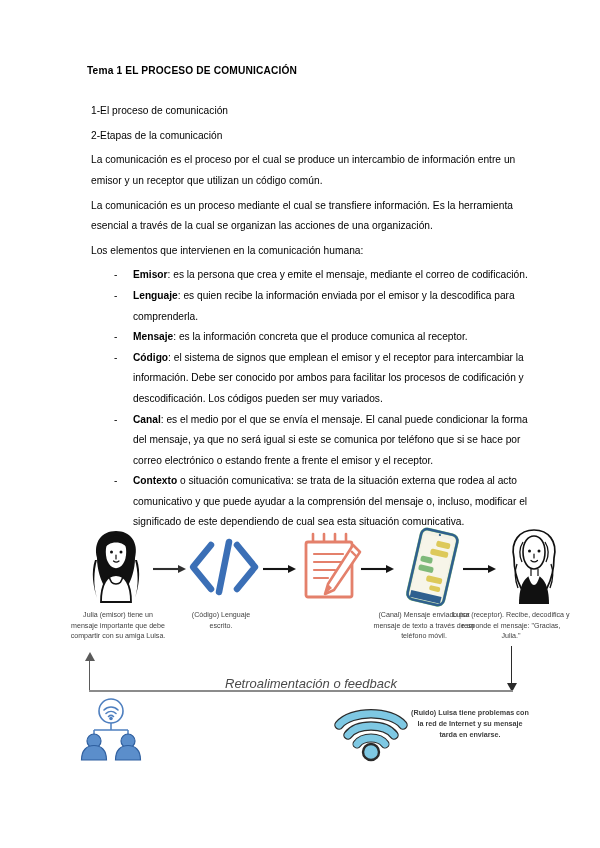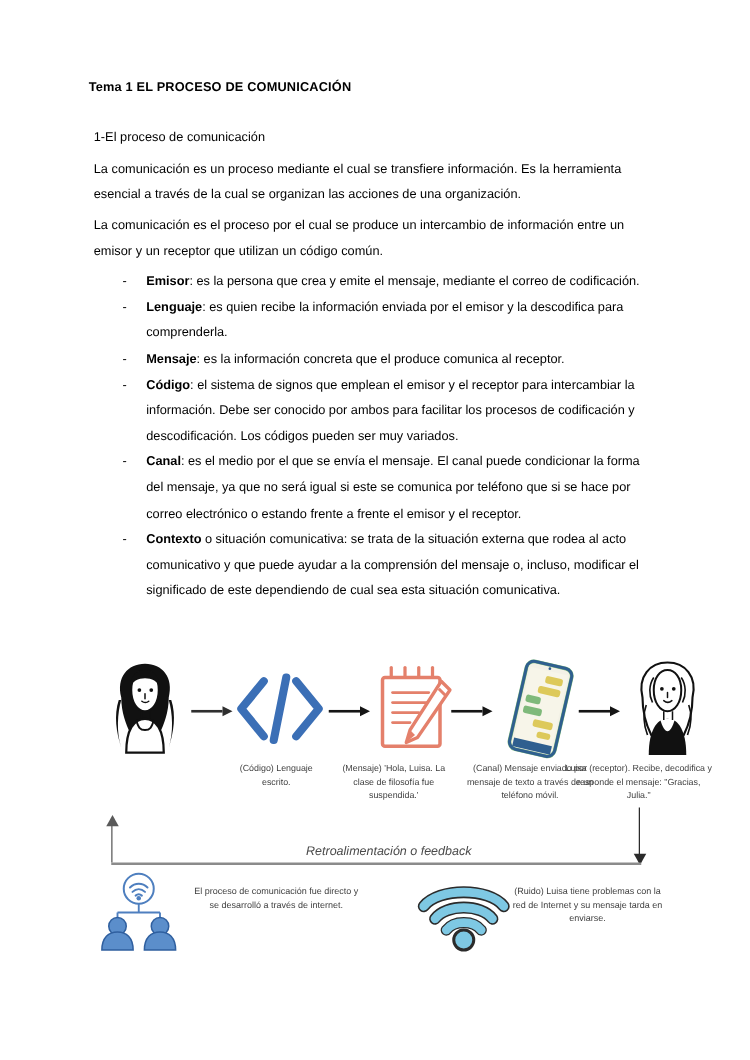--- a/index.html
+++ b/index.html
@@ -15,21 +15,21 @@
   .page {
     position: relative;
     width: 600px;
     height: 848px;
     background: #ffffff;
     overflow: hidden;
     box-sizing: border-box;
   }
   .doc-body {
     position: absolute;
-    left: 71px;
+    left: 87px;
     top: 66px;
     width: 452px;
   }
   .doc-title {
     font-size: 10.2px;
     font-weight: bold;
     line-height: 1.0;
     letter-spacing: 0.15px;
     margin: 0 0 0 0;
   }
@@ -100,21 +100,21 @@
     line-height: 10.6px;
     text-align: center;
     color: #3f3f3f;
   }
   .fb-label {
     position: absolute;
     left: 135px;
     top: 148px;
     width: 210px;
     text-align: center;
-    font-size: 10px;
+    font-size: 13px;
     font-style: italic;
     color: #4a4a4a;
   }
   .fb-line {
     position: absolute;
     left: 18px;
     top: 162px;
     width: 424px;
     height: 1.6px;
     background: #8b8b8b;
@@ -160,22 +160,24 @@
 
 <div class="page">
 
   <div class="doc-body">
 
     <div class="doc-title">Tema 1 EL PROCESO DE COMUNICACIÓN</div>
 
     <div class="spacer-line"></div>
 
     <p class="para">1-El proceso de comunicación</p>
+    <p class="para">2-Etapas de la comunicación</p>
+    <p class="para">La comunicación es el proceso por el cual se produce un intercambio de información entre un emisor y un receptor que utilizan un código común.</p>
     <p class="para">La comunicación es un proceso mediante el cual se transfiere información. Es la herramienta esencial a través de la cual se organizan las acciones de una organización.</p>
-    <p class="para">La comunicación es el proceso por el cual se produce un intercambio de información entre un emisor y un receptor que utilizan un código común.</p>
+    <p class="para">Los elementos que intervienen en la comunicación humana:</p>
 
     <ul class="elements">
       <li>
         <span class="dash">-</span>
         <b>Emisor</b><span>: </span><span>es la persona que crea y emite el mensaje, mediante el correo de codificación.</span>
       </li>
       <li>
         <span class="dash">-</span>
         <b>Lenguaje</b><span>: </span><span>es quien recibe la información enviada por el emisor y la descodifica para comprenderla.</span>
       </li>
@@ -306,22 +308,22 @@
             <path d="M16 36 C13 44 14 52 17 60"></path>
             <path d="M50 36 C53 44 52 52 49 60"></path>
           </g>
           <path d="M18 76 C18 57 24 47 33 47 C42 47 48 57 48 76 Z" fill="#111111"></path>
           <path d="M27 47 C29 54 31 57 33 57 C35 57 37 54 39 47" fill="#ffffff"></path>
           <path d="M30 41 L30 48 M37 41 L37 48" stroke="#111111" stroke-width="1.2" fill="none"></path>
         </svg>
       </div>
     </div>
 
+    <div class="caption" style="left:-1px; top:82px; width:96px;">Julia (emisor) tiene un mensaje importante que debe compartir con su amiga Luisa.</div>
     <div class="caption" style="left:110px; top:82px; width:80px;">(Código) Lenguaje escrito.</div>
-    <div class="caption" style="left:196px; top:82px; width:96px;">(Mensaje) 'Hola, Luisa. La clase de filosofía fue suspendida.'</div>
     <div class="caption" style="left:381px; top:82px; width:118px;">Luisa (receptor). Recibe, decodifica y responde el mensaje: "Gracias, Julia."</div>
     <div class="caption" style="left:301px; top:82px; width:104px;">(Canal) Mensaje enviado por mensaje de texto a través de un teléfono móvil.</div>
 
     <div class="fb-stem-left"></div>
     <svg style="position:absolute; left:13px; top:124px;" width="12" height="10" viewBox="0 0 12 10">
       <polygon points="6,0 11,9 1,9" fill="#5a5a5a"></polygon>
     </svg>
 
     <div class="fb-stem-right"></div>
     <svg style="position:absolute; left:435px; top:154px;" width="12" height="10" viewBox="0 0 12 10">
@@ -346,32 +348,31 @@
             <line x1="15" y1="32" x2="49" y2="32"></line>
             <line x1="15" y1="32" x2="15" y2="38"></line>
             <line x1="49" y1="32" x2="49" y2="38"></line>
           </g>
           <circle cx="15" cy="43" r="7" fill="#5b8ecb" stroke="#2f5f9f" stroke-width="1.2"></circle>
           <path d="M2.5 62 C2.5 52 8 47.5 15 47.5 C22 47.5 27.5 52 27.5 62 Z" fill="#5b8ecb" stroke="#2f5f9f" stroke-width="1.2"></path>
           <circle cx="49" cy="43" r="7" fill="#5b8ecb" stroke="#2f5f9f" stroke-width="1.2"></circle>
           <path d="M36.5 62 C36.5 52 42 47.5 49 47.5 C56 47.5 61.5 52 61.5 62 Z" fill="#5b8ecb" stroke="#2f5f9f" stroke-width="1.2"></path>
         </svg>
       </div>
-      <div class="bottom-cap" style="left:80px; top:10px; width:140px;">El proceso de comunicación fue directo y se desarrolló a través de internet.</div>
 
       <div class="bottom-icon" style="left:262px; top:4px;">
         <svg width="76" height="58" viewBox="0 0 76 58">
           <g fill="none" stroke="#7ec8e3" stroke-width="7" stroke-linecap="round">
             <path d="M6 23 C18 8 58 8 70 23" stroke="#2b2b2b" stroke-width="9.5"></path>
             <path d="M6 23 C18 8 58 8 70 23"></path>
             <path d="M15 33 C24 21 52 21 61 33" stroke="#2b2b2b" stroke-width="9.5"></path>
             <path d="M15 33 C24 21 52 21 61 33"></path>
             <path d="M24 42 C30 34 46 34 52 42" stroke="#2b2b2b" stroke-width="9"></path>
             <path d="M24 42 C30 34 46 34 52 42"></path>
           </g>
           <circle cx="38" cy="50" r="8" fill="#7ec8e3" stroke="#2b2b2b" stroke-width="2.4"></circle>
         </svg>
       </div>
-      <div class="bottom-cap" style="left:338px; top:10px; width:122px;">(Ruido) Luisa tiene problemas con la red de Internet y su mensaje tarda en enviarse.</div>
+      <div class="bottom-cap" style="left:338px; top:10px; width:122px;font-weight:bold;">(Ruido) Luisa tiene problemas con la red de Internet y su mensaje tarda en enviarse.</div>
     </div>
 
   </div>
 </div>
 
 </body></html>

